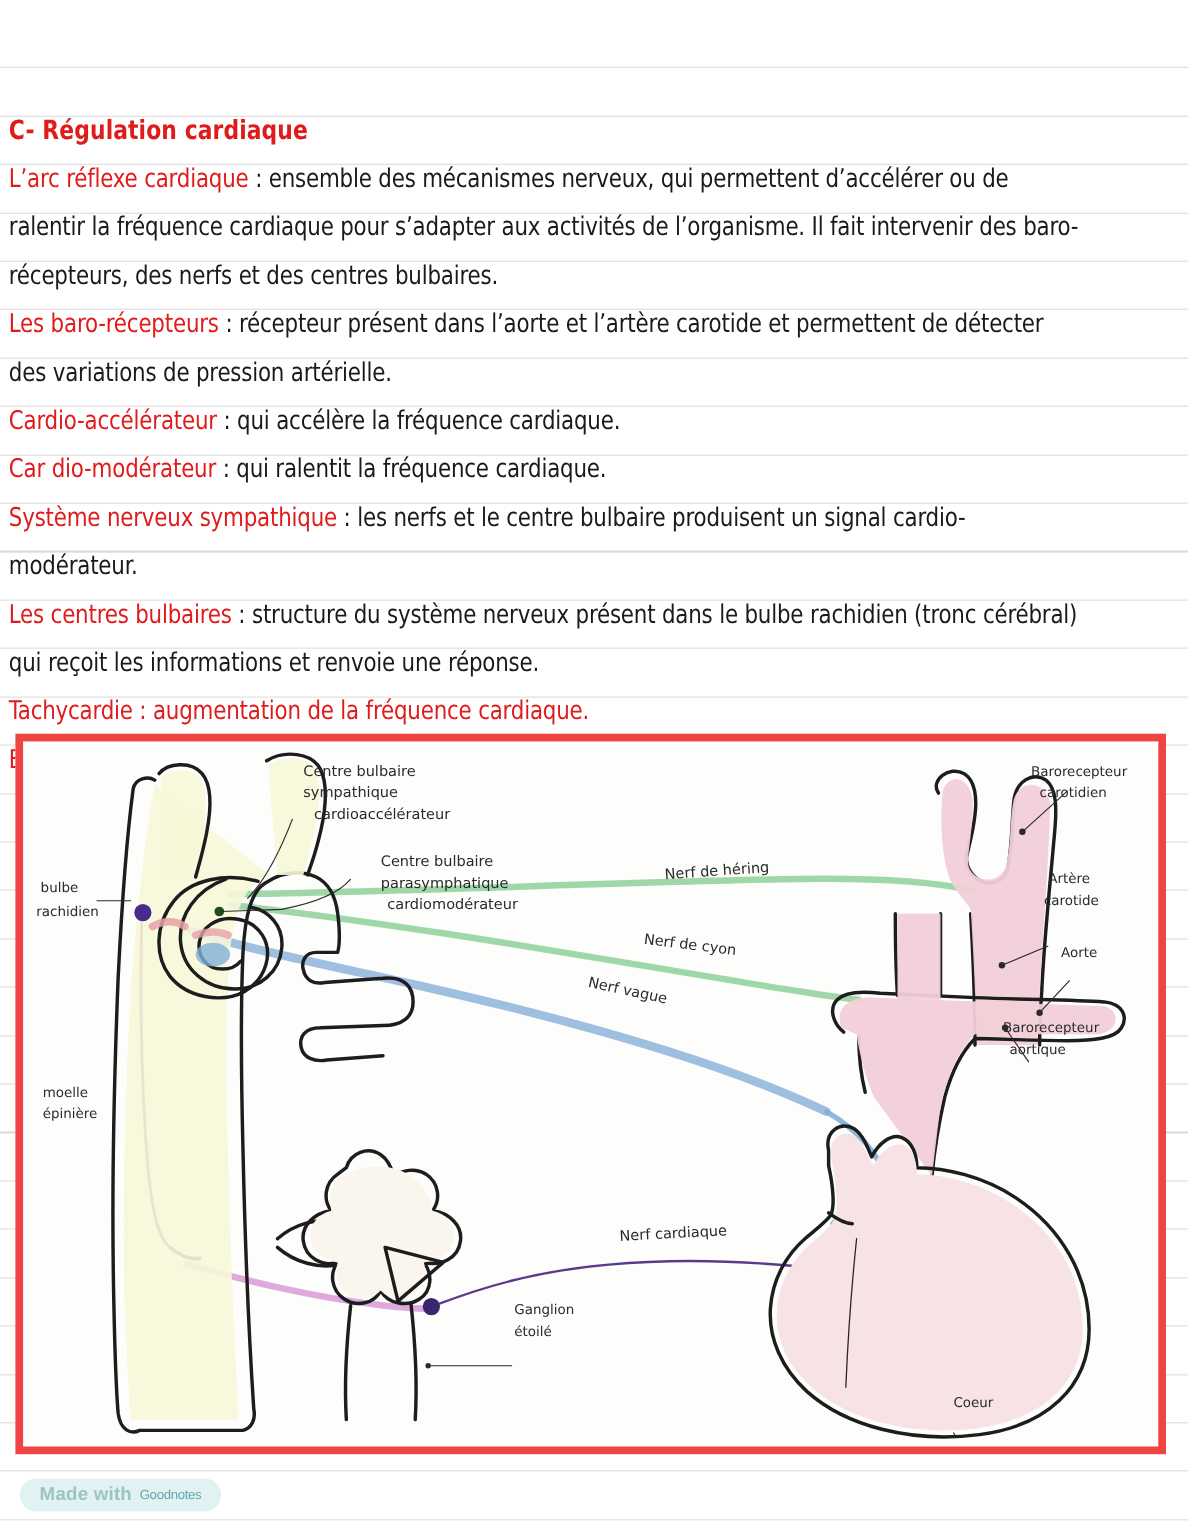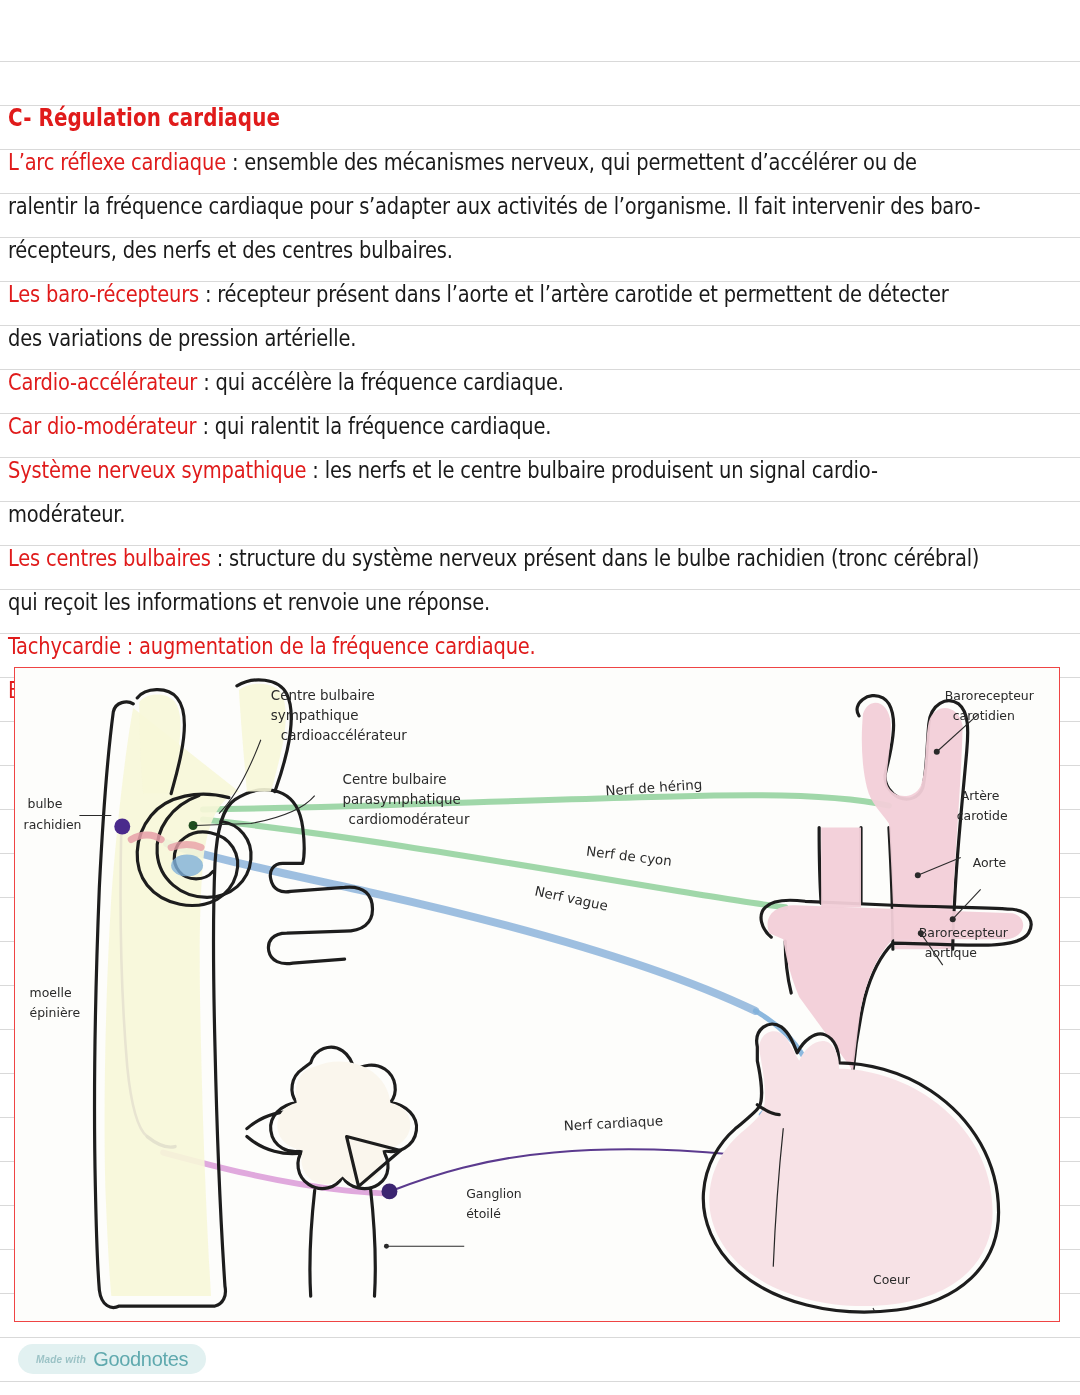--- a/index.html
+++ b/index.html
@@ -50,21 +50,21 @@
   }
   .term { color:#e01b1b; }
   .allred { color:#e01b1b; }
 
   
   #diagram-wrap {
     position:absolute;
     left:14px; top:667px;
     width:1046px; height:655px;
     background:#fdfdfb;
-    border:1px solid #ef4444;
+    border:7px solid #ef4444;
     overflow:hidden;
   }
   #diagram-wrap svg { display:block; width:100%; height:100%; }
 
   .hand {
     font-family:"DejaVu Sans","Liberation Sans", sans-serif;
     font-size:13.5px;
     fill:#2a2a2a;
   }
   .hand.sm { font-size:12.5px; }
@@ -76,24 +76,24 @@
   #goodnotes {
     position:absolute;
     left:18px; top:1344px;
     height:30px;
     padding:0 18px;
     border-radius:15px;
     background:#e2f1f1;
     display:flex; align-items:center; gap:7px;
   }
   #gn-made {
-    font-size:10px; font-weight:bold; color:#9cc3c6; letter-spacing:0.2px;font-style:italic;
+    font-size:17px; font-weight:bold; color:#9cc3c6; letter-spacing:0.2px;
   }
   #gn-name {
-    font-size:20px; color:#5fa9ae; letter-spacing:-0.3px;
+    font-size:12px; color:#5fa9ae; letter-spacing:-0.3px;
   }
 </style>
 </head>
 <body>
 
 <div id="page"></div>
 
 <div id="notes">
   <div class="line heading">C- Régulation cardiaque</div>
 

